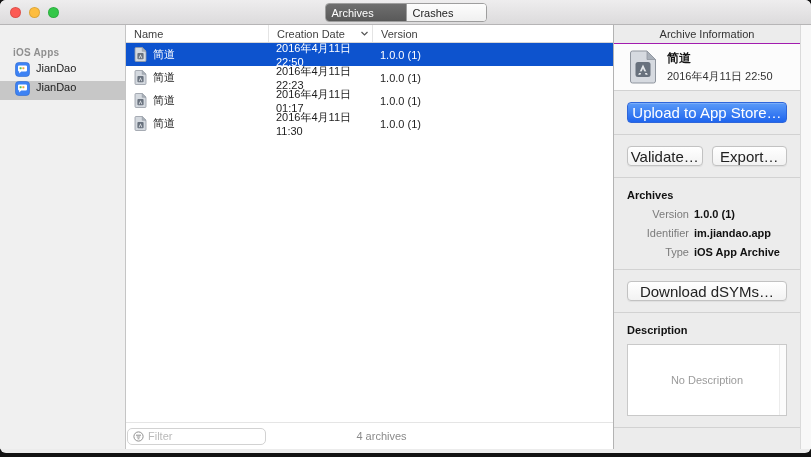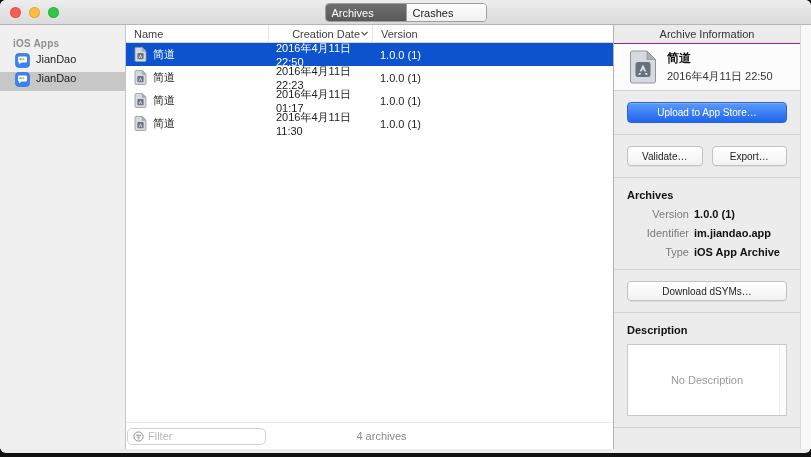--- a/index.html
+++ b/index.html
@@ -20,33 +20,33 @@
     font-size:11px; background:#fff; }
   .segment { min-width:80px; text-align:left; line-height:18px; padding:0 6px;
     background:linear-gradient(#fdfdfd,#f0f0f0); color:#222; cursor:default; }
   .segment.active { background:linear-gradient(#6f6f6f,#595959); color:#fff; }
   .segment + .segment { border-left:1px solid #9e9e9e; }
 
   
   .main { position:absolute; top:25px; left:0; right:0; bottom:4px; display:flex; }
 
   
-  .sidebar { width:126px; background:#f0f0f0; border-right:1px solid #c5c5c5; padding-top:11px; }
+  .sidebar { width:126px; background:#f0f0f0; border-right:1px solid #c5c5c5; padding-top:20px; }
   .sidebar-header { font-size:10px; font-weight:bold; color:#8f8f8f; padding:2px 0 4px 13px; letter-spacing:.2px; }
   .sidebar-item { display:flex; align-items:flex-start; gap:6px; height:19px; padding-left:15px;
     font-size:11px; color:#1d1d1d; }
   .sidebar-item.selected { background:#c7c7c7; }
   .appicon { width:15px; height:15px; flex:none; display:block; }
 
   
   .list { flex:1; background:#ffffff; position:relative; display:flex; flex-direction:column; }
   .list-header { display:flex; height:18px; border-bottom:1px solid #d6d6d6; font-size:11px; color:#3f3f3f; }
   .hcol { display:flex; align-items:center; padding-left:8px; height:100%; }
   .hcol-name { width:142px; }
-  .hcol-date { width:104px; border-left:1px solid #e4e4e4; justify-content:flex-end; padding-right:3px; }
+  .hcol-date { width:104px; border-left:1px solid #e4e4e4; justify-content:space-between; padding-right:3px; }
   .hcol-version { flex:1; border-left:1px solid #e4e4e4; }
   .sort-chevron { width:9px; height:9px; flex:none; }
 
   .row { display:flex; height:23px; align-items:center; font-size:11px; color:#1d1d1d; }
   .row.selected { background:#0d53ce; color:#fff; }
   .cell { display:flex; align-items:center; padding-left:8px; }
   .cell-name { width:142px; gap:6px; }
   .cell-date { width:104px; }
   .cell-version { flex:1; }
   .docicon { width:13px; height:15px; flex:none; display:block; }
@@ -68,21 +68,21 @@
   .inspector-scrolltrack { position:absolute; top:0; right:0; width:11px; bottom:0;
     background:#f8f8f8; border-left:1px solid #dadada; }
   .inspector-title { height:19px; line-height:19px; text-align:center; color:#333;
     border-bottom:1px solid #a21caf; }
   .info-section { background:#fcfcfc; border-bottom:1px solid #d2d2d2;
     display:flex; align-items:center; gap:10px; padding:7px 8px 7px 15px; height:47px; }
   .archiveicon { width:28px; height:34px; flex:none; display:block; }
   .info-name { font-weight:bold; font-size:12px; color:#111; }
   .info-date { font-size:11px; color:#333; margin-top:2px; }
   .section { border-bottom:1px solid #d2d2d2; padding:11px 13px; }
-  .btn { display:block; width:100%; height:21px; border-radius:4px; font-size:10px;
+  .btn { display:block; width:100%; height:21px; border-radius:4px; font-size:15px;
     font-family:"Liberation Sans", sans-serif; cursor:default; }
   .btn-upload { background:linear-gradient(#5b9bf8,#1f65ee); border:1px solid #2e66da; color:#fff;
     box-shadow:inset 0 0.5px 0 rgba(255,255,255,.4); }
   .btn-plain { background:linear-gradient(#ffffff,#f2f2f2); border:1px solid #c2c2c2; color:#222;
     box-shadow:0 0.5px 1px rgba(0,0,0,.06); height:20px; }
   .btn-row { display:flex; gap:9px; }
   .btn-row .btn { flex:1; }
   .section-header { font-weight:bold; color:#111; }
   .detail-row { display:flex; margin-top:7px; line-height:12px; }
   .detail-label { width:62px; text-align:right; color:#7b7b7b; flex:none; }

